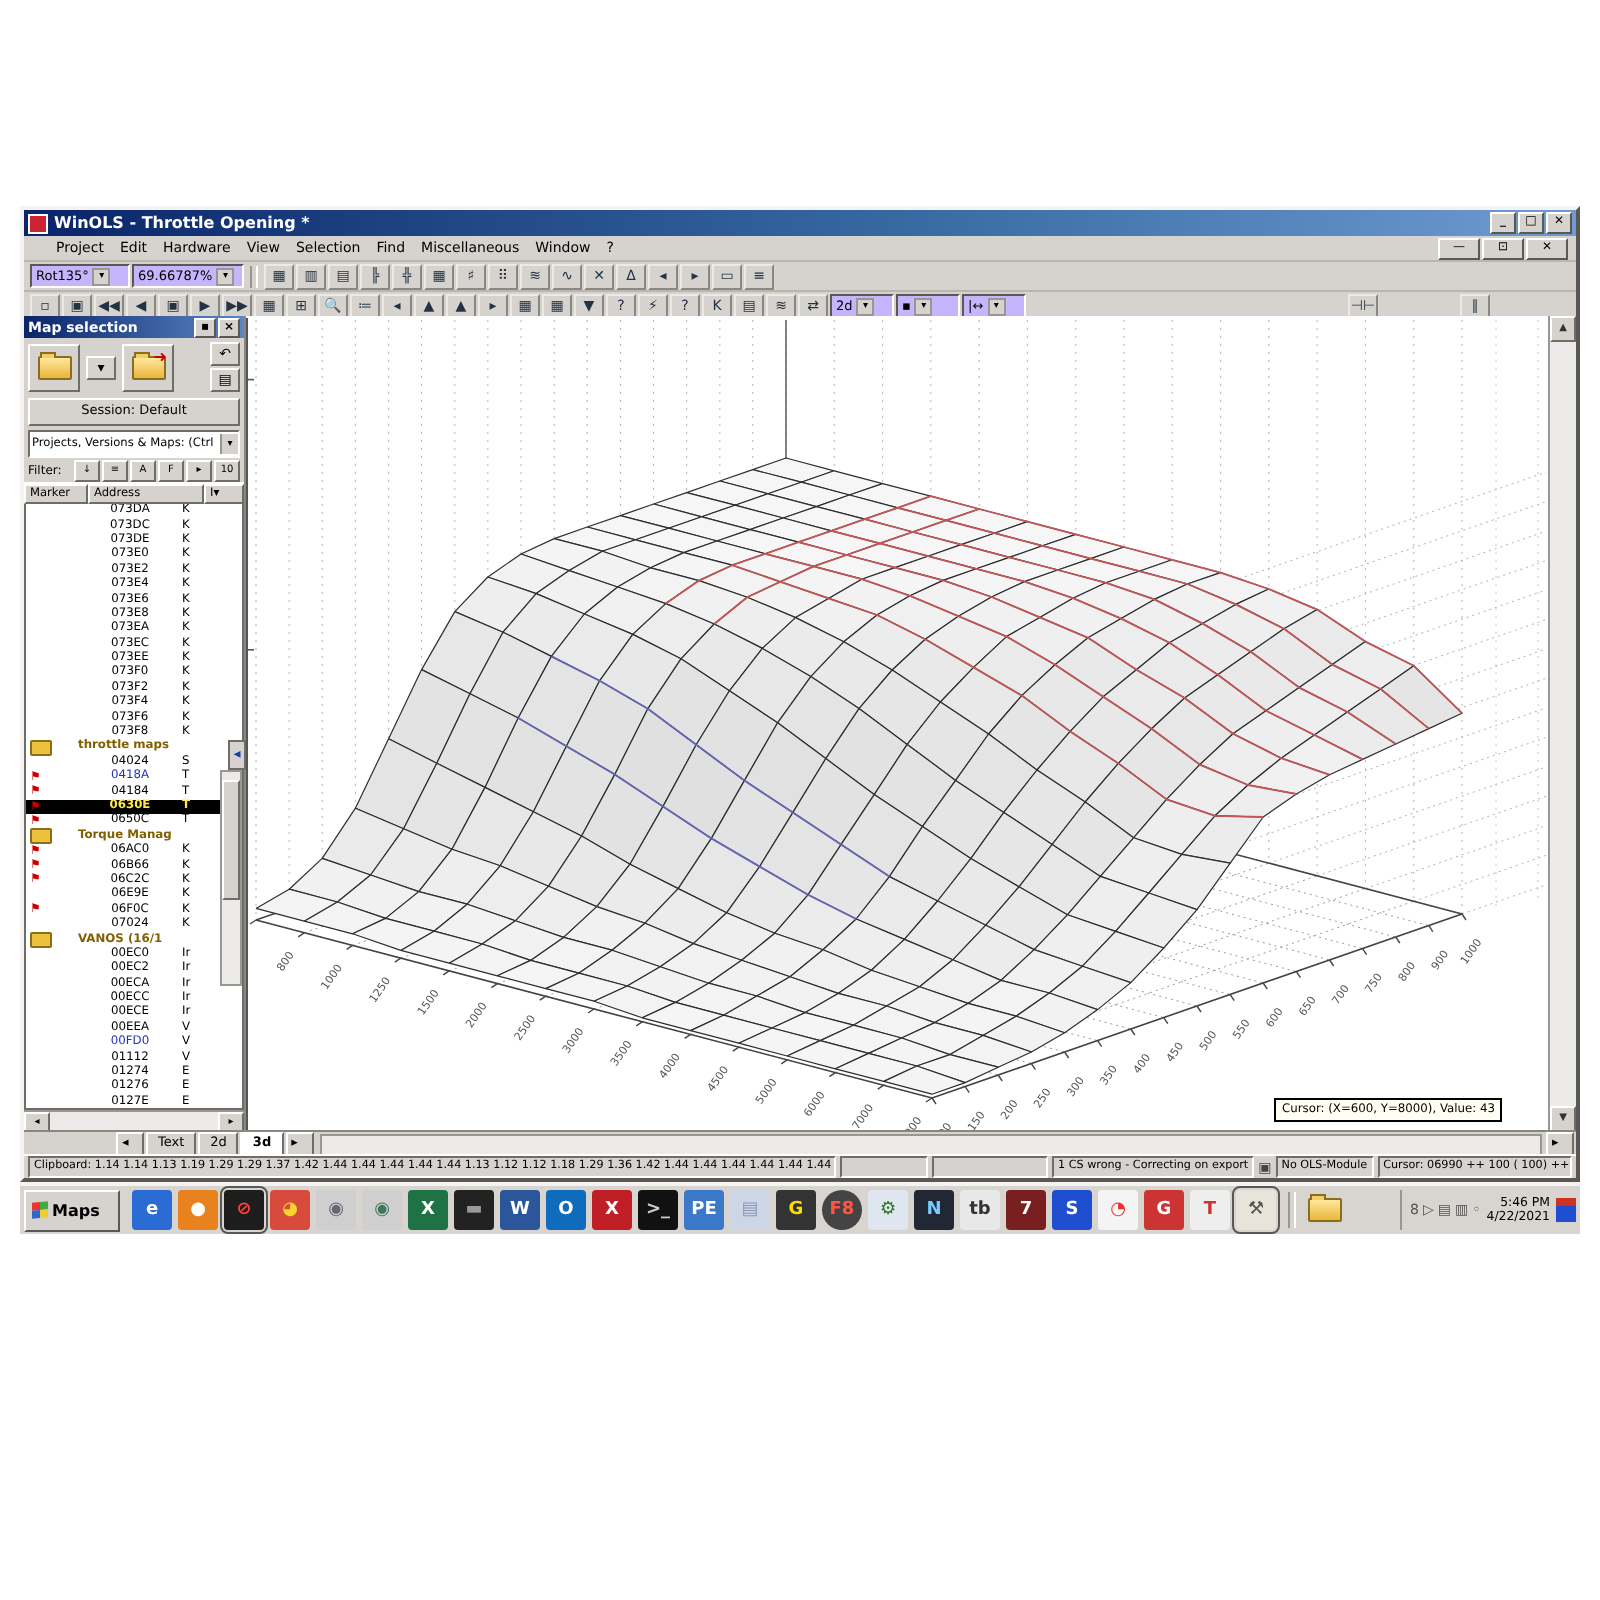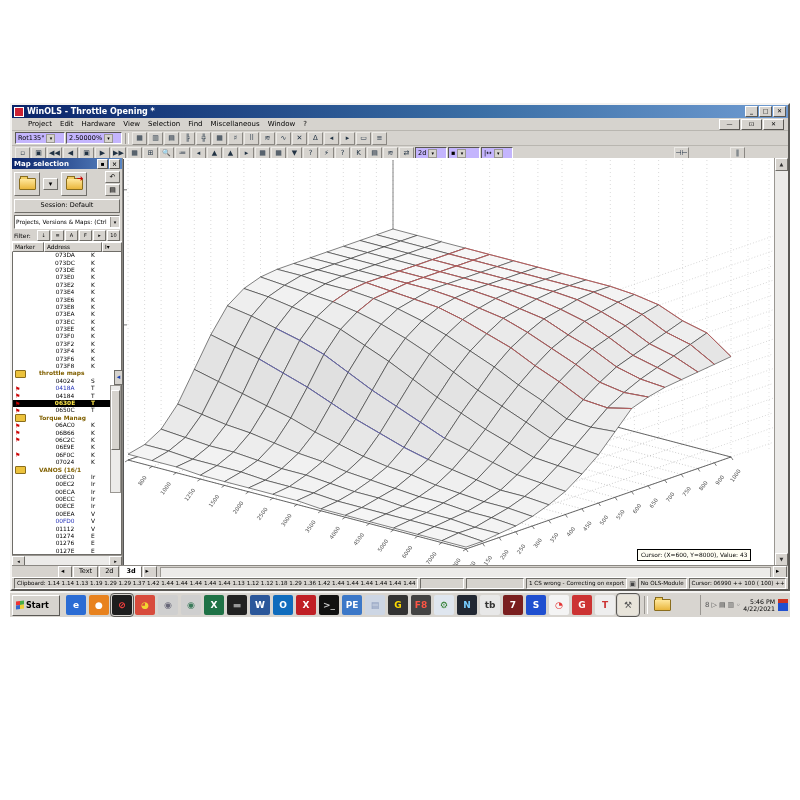--- a/index.html
+++ b/index.html
@@ -139,21 +139,21 @@
           <span class="tbtn">✕</span>
         </span>
       </div>
 
     <div class="toolrow">
       <span class="combo" style="width:44px">
         <span>Rot135°</span>
           <i>▾</i>
       </span>
       <span class="combo" style="width:50px">
-        <span>2.50000%</span>
+        <span>69.66787%</span>
           <i>▾</i>
       </span>
       <span class="sep"></span>
       <span id="row1icons" style="display:flex;gap:1px">
           <span class="ticon">▦</span>
           <span class="ticon">▥</span>
           <span class="ticon">▤</span>
           <span class="ticon">╠</span>
           <span class="ticon">╬</span>
           <span class="ticon">▦</span>
@@ -923,39 +923,39 @@
   </div>
 
   <div class="taskbar">
     <div class="startbtn">
       <span class="wflag">
         <i style="background:#e33"></i>
           <i style="background:#4a4"></i>
           <i style="background:#36c"></i>
           <i style="background:#ec3"></i>
       </span>
-      <span>Start</span>
+      <span>Maps</span>
     </div>
     <div class="ticons" id="taskicons">
         <span class="tico" style="background: rgb(43, 108, 212); color: rgb(255, 255, 255);">e</span>
         <span class="tico" style="background: rgb(232, 130, 30); color: rgb(255, 255, 255);">●</span>
         <span class="tico pressed" style="background: rgb(29, 29, 29); color: rgb(255, 64, 64);">⊘</span>
         <span class="tico" style="background: rgb(216, 75, 60); color: rgb(243, 212, 48);">◕</span>
         <span class="tico" style="background: rgb(207, 207, 207); color: rgb(102, 102, 119);">◉</span>
         <span class="tico" style="background: rgb(207, 207, 207); color: rgb(58, 122, 90);">◉</span>
         <span class="tico" style="background: rgb(31, 114, 70); color: rgb(255, 255, 255);">X</span>
         <span class="tico" style="background: rgb(34, 34, 34); color: rgb(153, 153, 153);">▬</span>
         <span class="tico" style="background: rgb(43, 87, 154); color: rgb(255, 255, 255);">W</span>
         <span class="tico" style="background: rgb(15, 108, 189); color: rgb(255, 255, 255);">O</span>
         <span class="tico" style="background: rgb(192, 31, 37); color: rgb(255, 255, 255);">X</span>
         <span class="tico" style="background: rgb(17, 17, 17); color: rgb(204, 204, 204);">&gt;_</span>
         <span class="tico" style="background: rgb(60, 120, 200); color: rgb(255, 255, 255);">PE</span>
         <span class="tico" style="background: rgb(205, 214, 228); color: rgb(136, 153, 187);">▤</span>
         <span class="tico" style="background: rgb(51, 51, 51); color: rgb(255, 221, 0);">G</span>
-        <span class="tico" style="background: rgb(68, 68, 68); color: rgb(255, 85, 68);">F8</span>
+        <span class="tico" style="background: rgb(68, 68, 68); color: rgb(255, 85, 68); border-radius: 10px;">F8</span>
         <span class="tico" style="background: rgb(223, 230, 239); color: rgb(42, 122, 42);">⚙</span>
         <span class="tico" style="background: rgb(34, 40, 51); color: rgb(119, 204, 255);">N</span>
         <span class="tico" style="background: rgb(232, 232, 232); color: rgb(51, 51, 51);">tb</span>
         <span class="tico" style="background: rgb(122, 31, 31); color: rgb(255, 255, 255);">7</span>
         <span class="tico" style="background: rgb(31, 79, 208); color: rgb(255, 255, 255);">S</span>
         <span class="tico" style="background: rgb(244, 244, 244); color: rgb(227, 51, 51);">◔</span>
         <span class="tico" style="background: rgb(204, 51, 51); color: rgb(255, 255, 255);">G</span>
         <span class="tico" style="background: rgb(238, 238, 238); color: rgb(204, 51, 51);">T</span>
         <span class="tico pressed" style="background: rgb(232, 228, 218); color: rgb(85, 85, 85);">⚒</span>
         <span class="tsep"></span>

